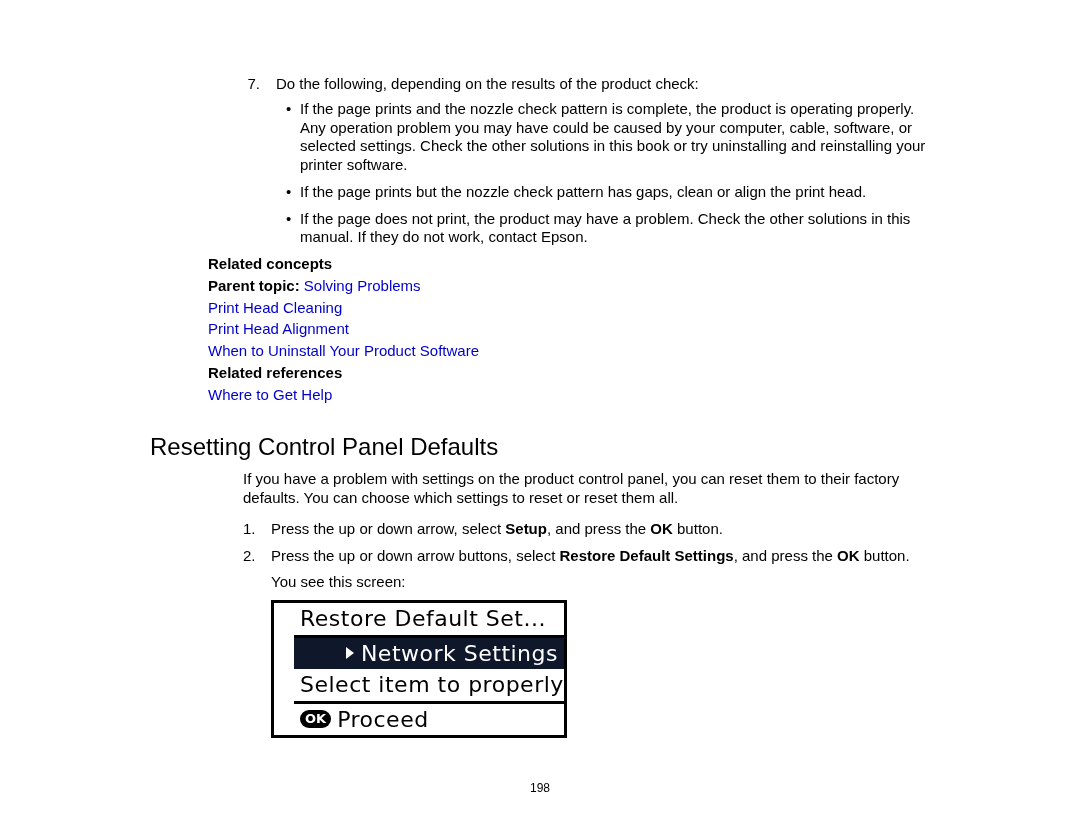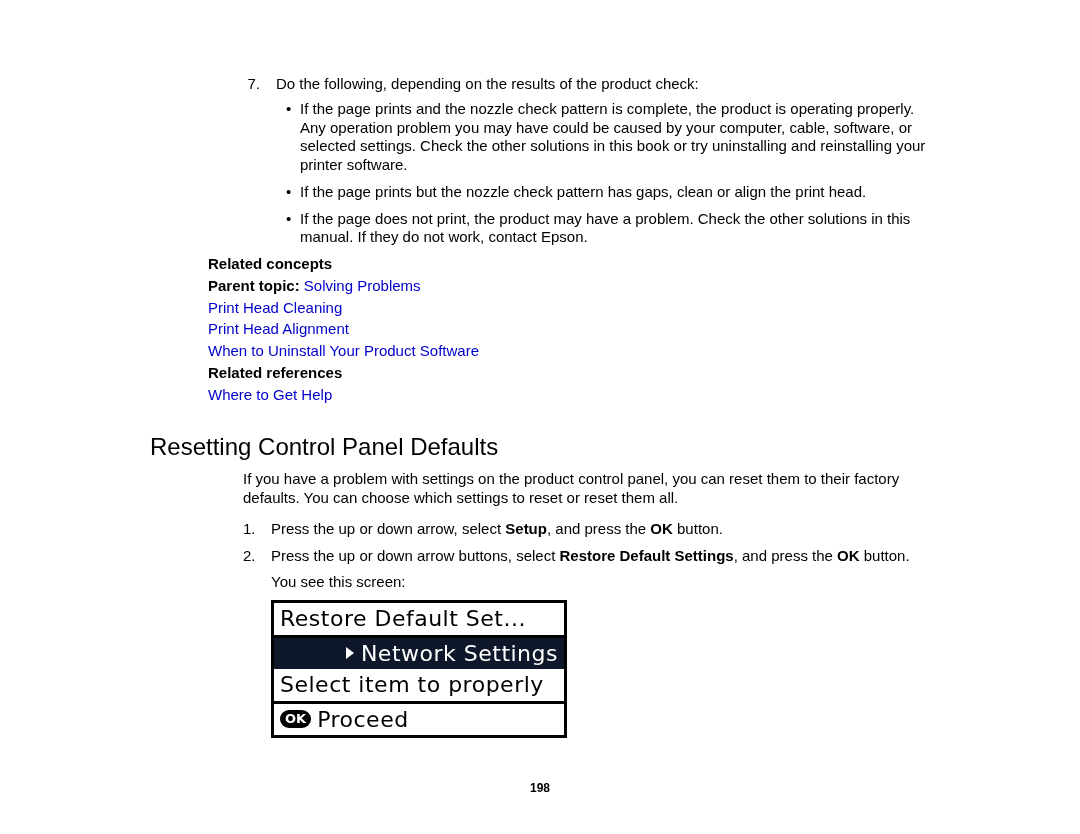--- a/index.html
+++ b/index.html
@@ -42,20 +42,21 @@
   .intro { padding-left: 93px; margin-bottom: 12px; }
   .ol { counter-reset: step; padding-left: 93px; }
   .ol .oli { position: relative; padding-left: 28px; margin-bottom: 8px; }
   .ol .oli .num { position: absolute; left: 0; top: 0; }
   .lcd {
     margin-left: 121px;
     margin-top: 8px;
     width: 296px;
     border: 3px solid #000;
     font-family: "DejaVu Sans", Arial, sans-serif;
+    padding-left: 20px;
   }
   .lcd-row {
     padding: 2px 6px;
     font-size: 22px;
     letter-spacing: 0.5px;
     white-space: nowrap;
     display: flex;
     align-items: center;
     gap: 6px;
   }
@@ -80,21 +81,21 @@
     font-weight: bold;
     padding: 1px 5px;
     letter-spacing: 0;
   }
   .page-num {
     position: absolute;
     bottom: 38px;
     left: 0; right: 0;
     text-align: center;
     font-size: 12px;
-    font-weight: bold;
+    font-weight: normal;
   }
 </style>
 </head>
 <body>
 
 <div class="page">
 
   <div class="indent-block">
     <div class="step-row">
       <div class="step-num">7.</div>

